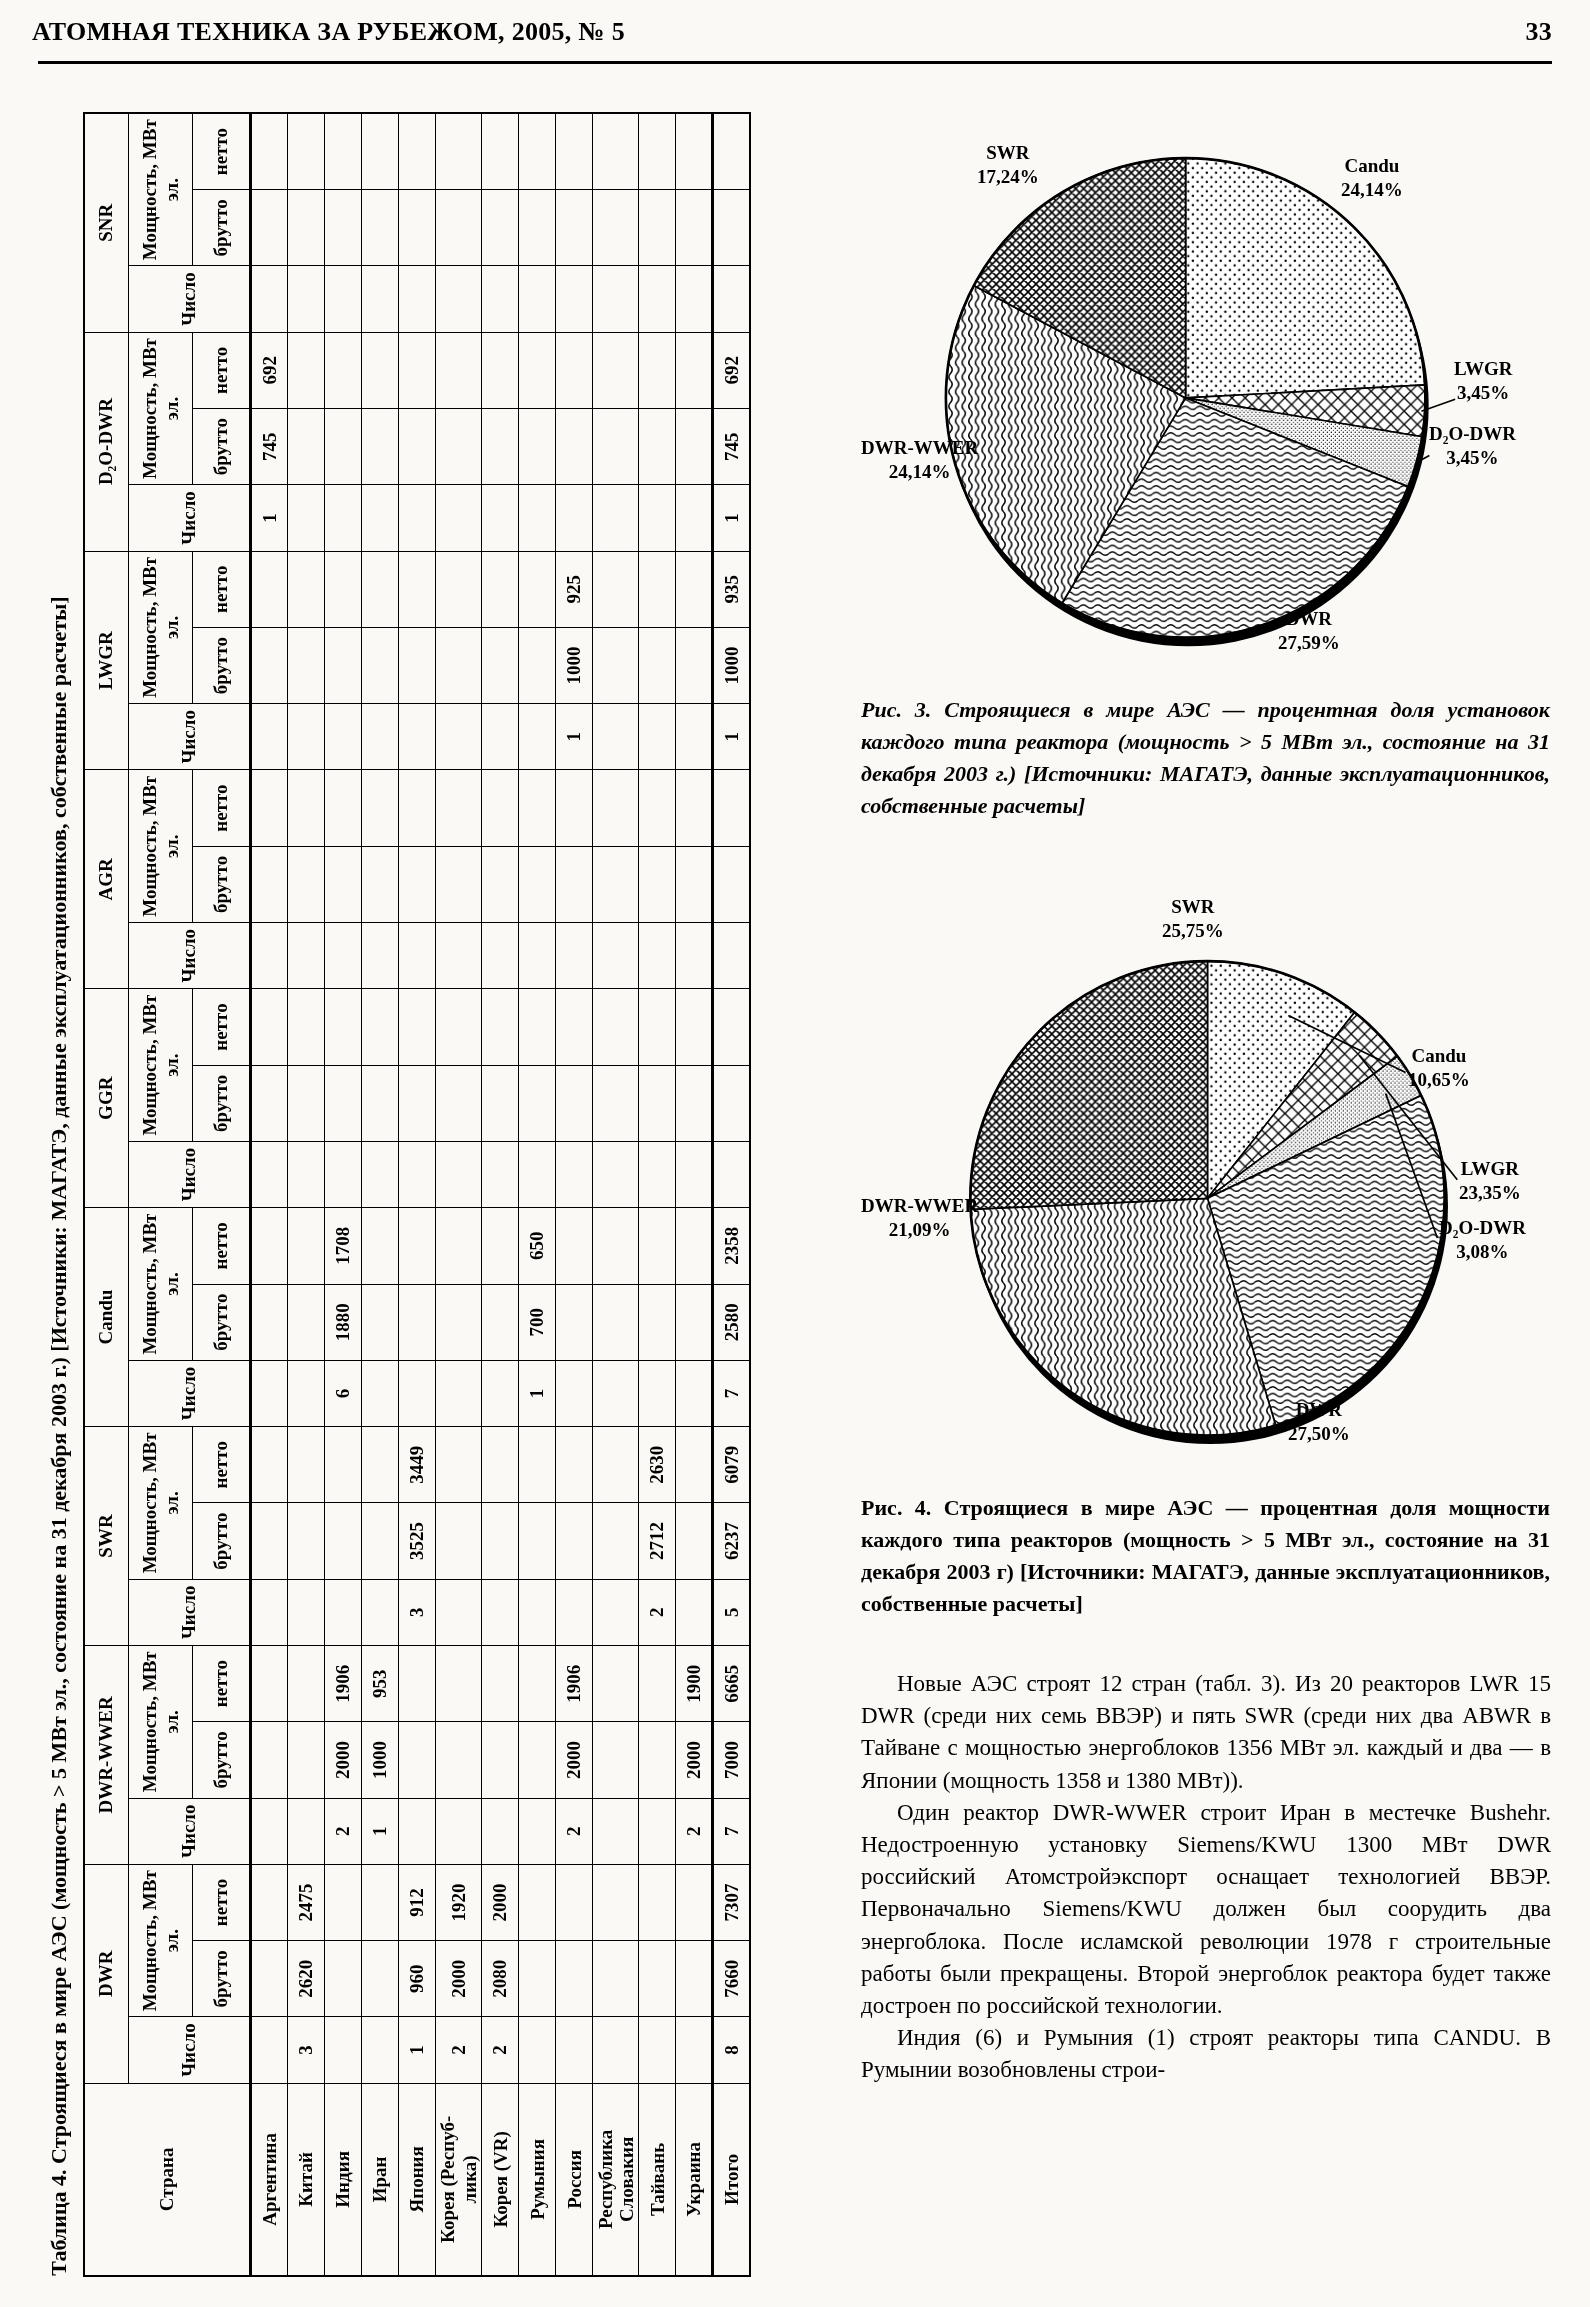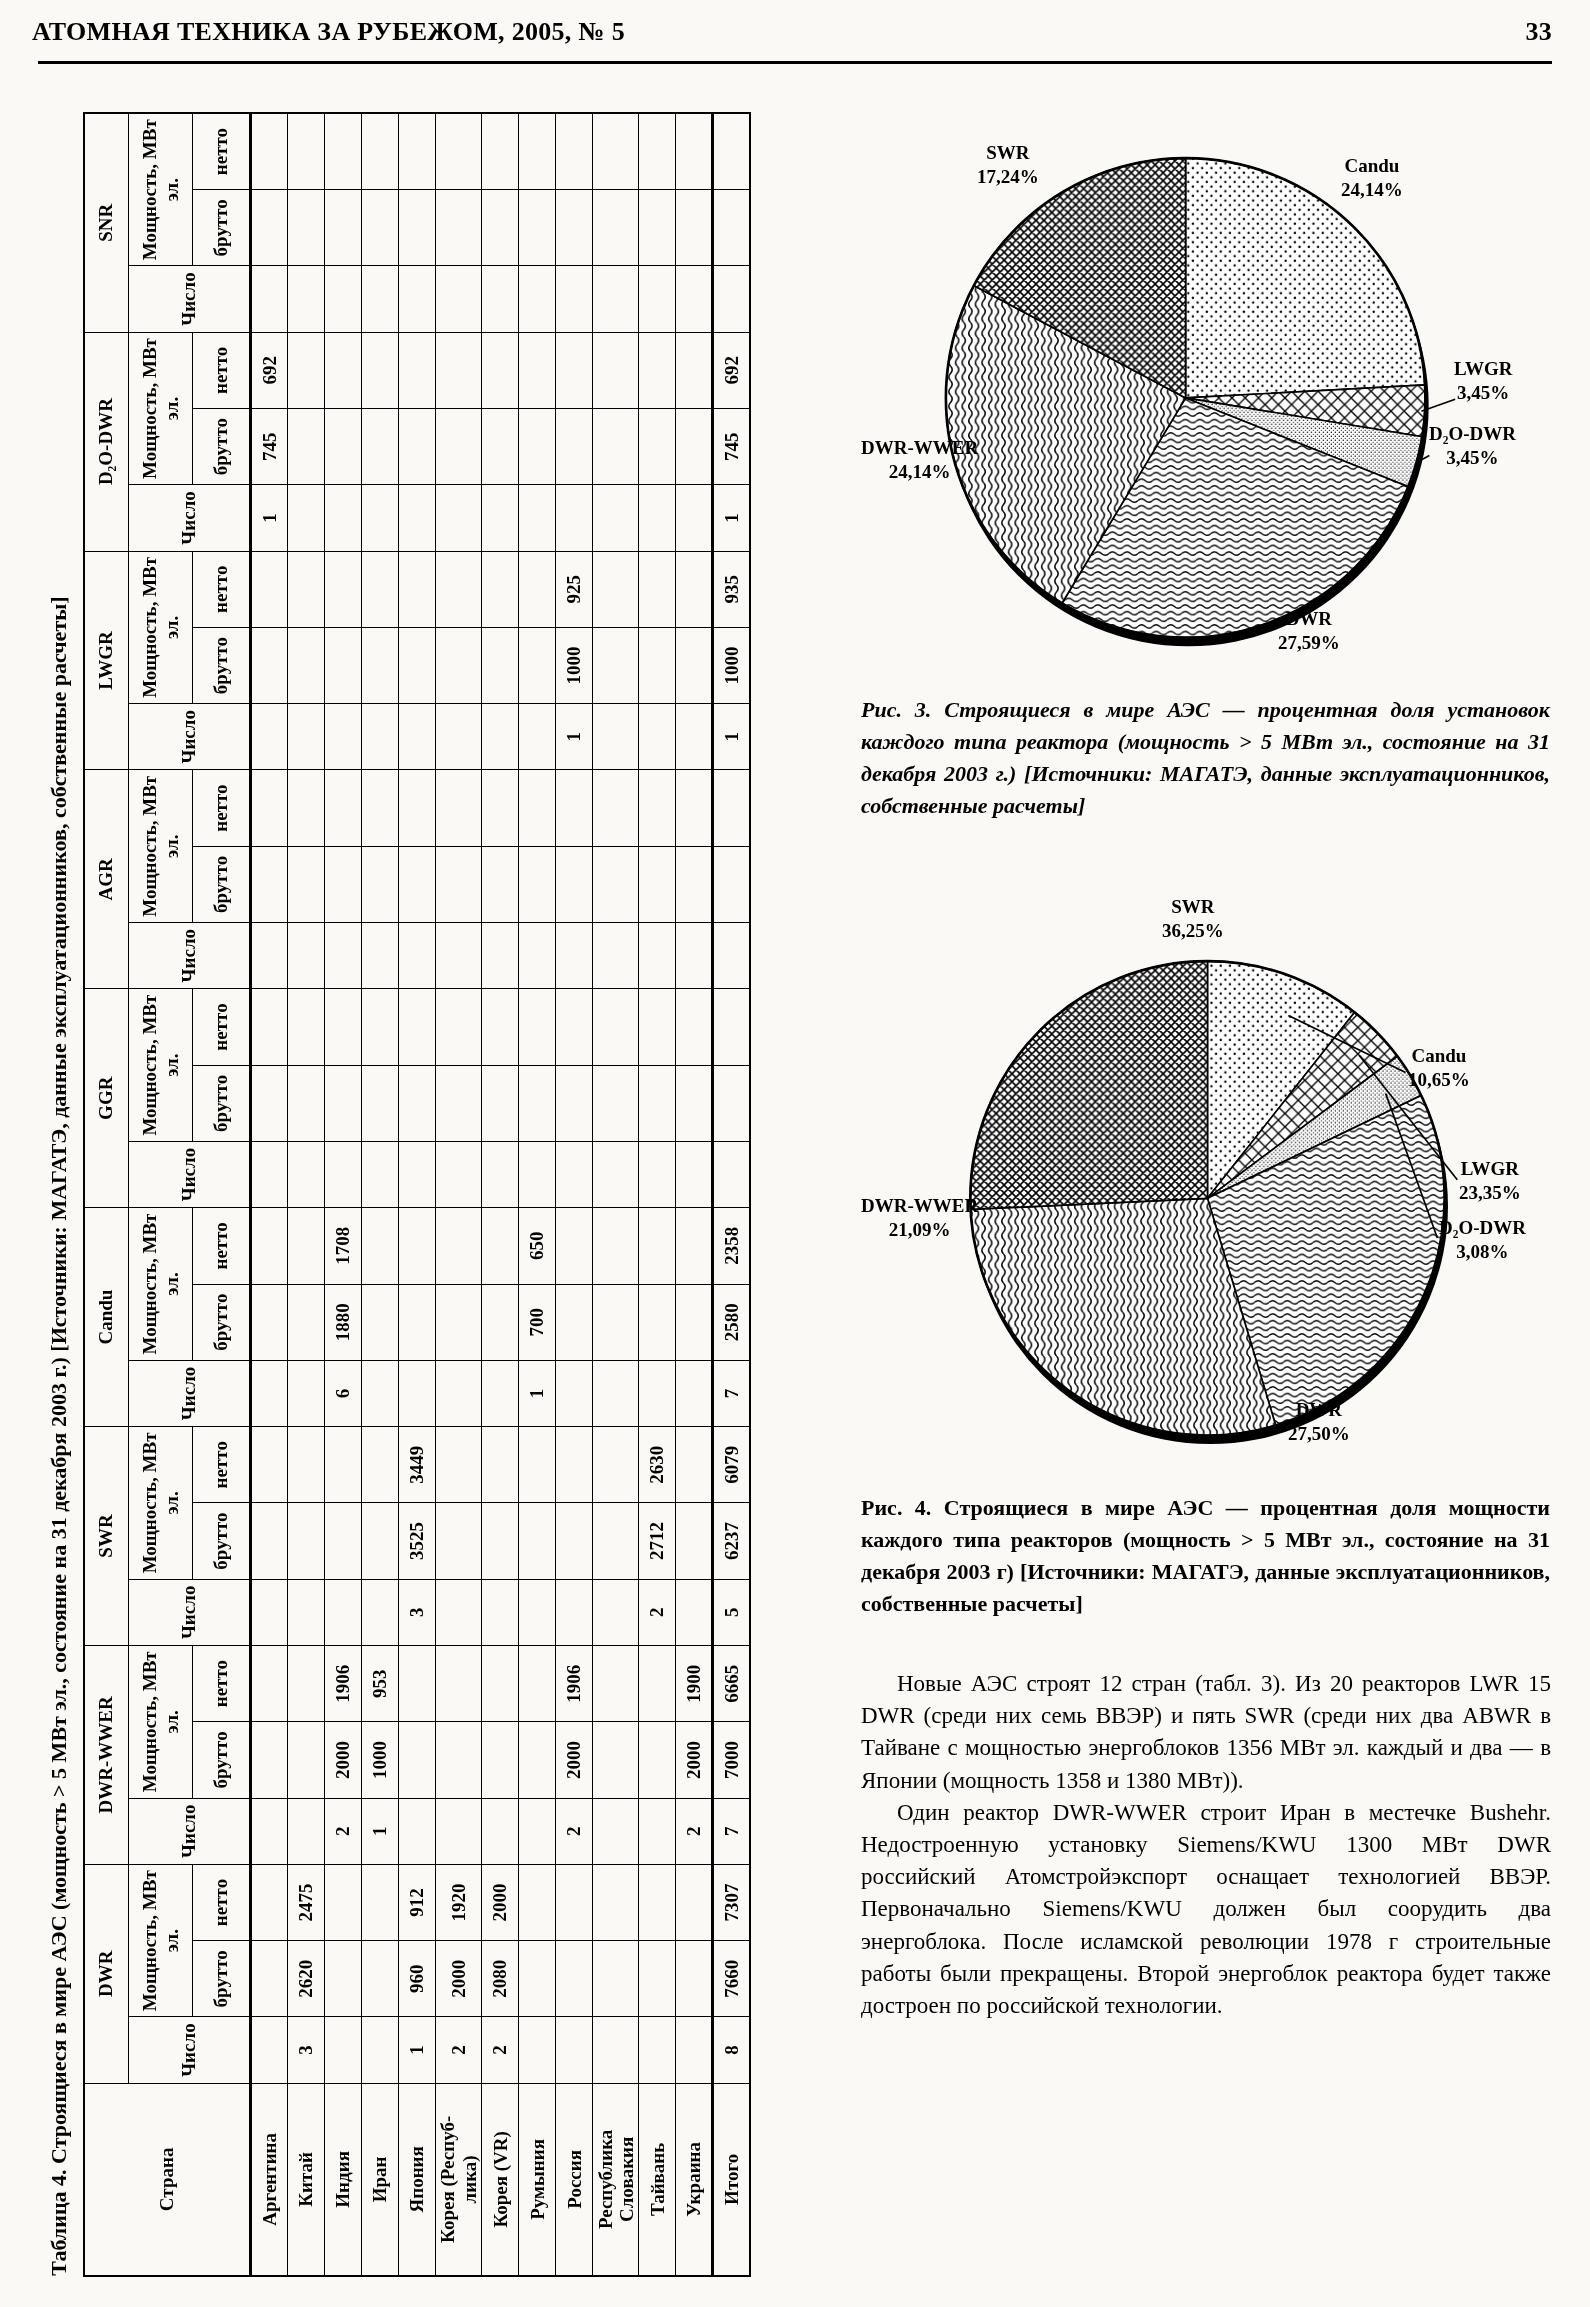--- a/index.html
+++ b/index.html
@@ -644,21 +644,21 @@
           <path d="M 523 488 L 626.0 830.9 A 358 358 0 0 1 165.4 504.8 Z" fill="url(#pat-weave)" stroke="#000" stroke-width="2.5"></path>
           <path d="M 523 488 L 165.4 504.8 A 358 358 0 0 1 523.0 130.0 Z" fill="url(#pat-knit)" stroke="#000" stroke-width="2.5"></path>
         </g>
       <circle cx="523" cy="488" r="358" fill="none" stroke="#000" stroke-width="4"></circle>
       <line x1="822" y1="298" x2="645" y2="212" stroke="#000" stroke-width="2.5"></line>
       <line x1="900" y1="460" x2="752" y2="272" stroke="#000" stroke-width="2.5"></line>
       <line x1="870" y1="548" x2="792" y2="330" stroke="#000" stroke-width="2.5"></line>
     </svg>
     <div class="pie-label" style="left:301px; top:20px;">
       <span>SWR</span>
-      <span>36,25%</span>
+      <span>25,75%</span>
     </div>
     <div class="pie-label" style="left:547px; top:169px;">
       <span>Candu</span>
       <span>10,65%</span>
     </div>
     <div class="pie-label" style="left:598px; top:282px;">
       <span>LWGR</span>
       <span>23,35%</span>
     </div>
     <div class="pie-label" style="left:578px; top:341px;">
@@ -673,16 +673,17 @@
       <span>DWR-WWER</span>
       <span>21,09%</span>
     </div>
   </div>
 
   <div class="fig-caption" id="fig4-caption" style="left:861px; top:1492px; width:689px;">Рис. 4. Строящиеся в мире АЭС — процентная доля мощности каждого типа реакторов (мощность &gt; 5 МВт эл., состояние на 31 декабря 2003 г) [Источники: МАГАТЭ, данные эксплуатационников, собственные расчеты]</div>
 
   <div class="body-text" style="left:861px; top:1668px; width:690px;">
     <p>Новые АЭС строят 12 стран (табл. 3). Из 20 реакторов LWR 15 DWR (среди них семь ВВЭР) и пять SWR (среди них два ABWR в Тайване с мощностью энергоблоков 1356 МВт эл. каждый и два — в Японии (мощность 1358 и 1380 МВт)).</p>
     <p>Один реактор DWR-WWER строит Иран в местечке Bushehr. Недостроенную установку Siemens/KWU 1300 МВт DWR российский Атомстройэкспорт оснащает технологией ВВЭР. Первоначально Siemens/KWU должен был соорудить два энергоблока. После исламской революции 1978 г строительные работы были прекращены. Второй энергоблок реактора будет также достроен по российской технологии.</p>
+    <p>Индия (6) и Румыния (1) строят реакторы типа CANDU. В Румынии возобновлены строи-</p>
   </div>
 
 </div>
 
 
 </body></html>

